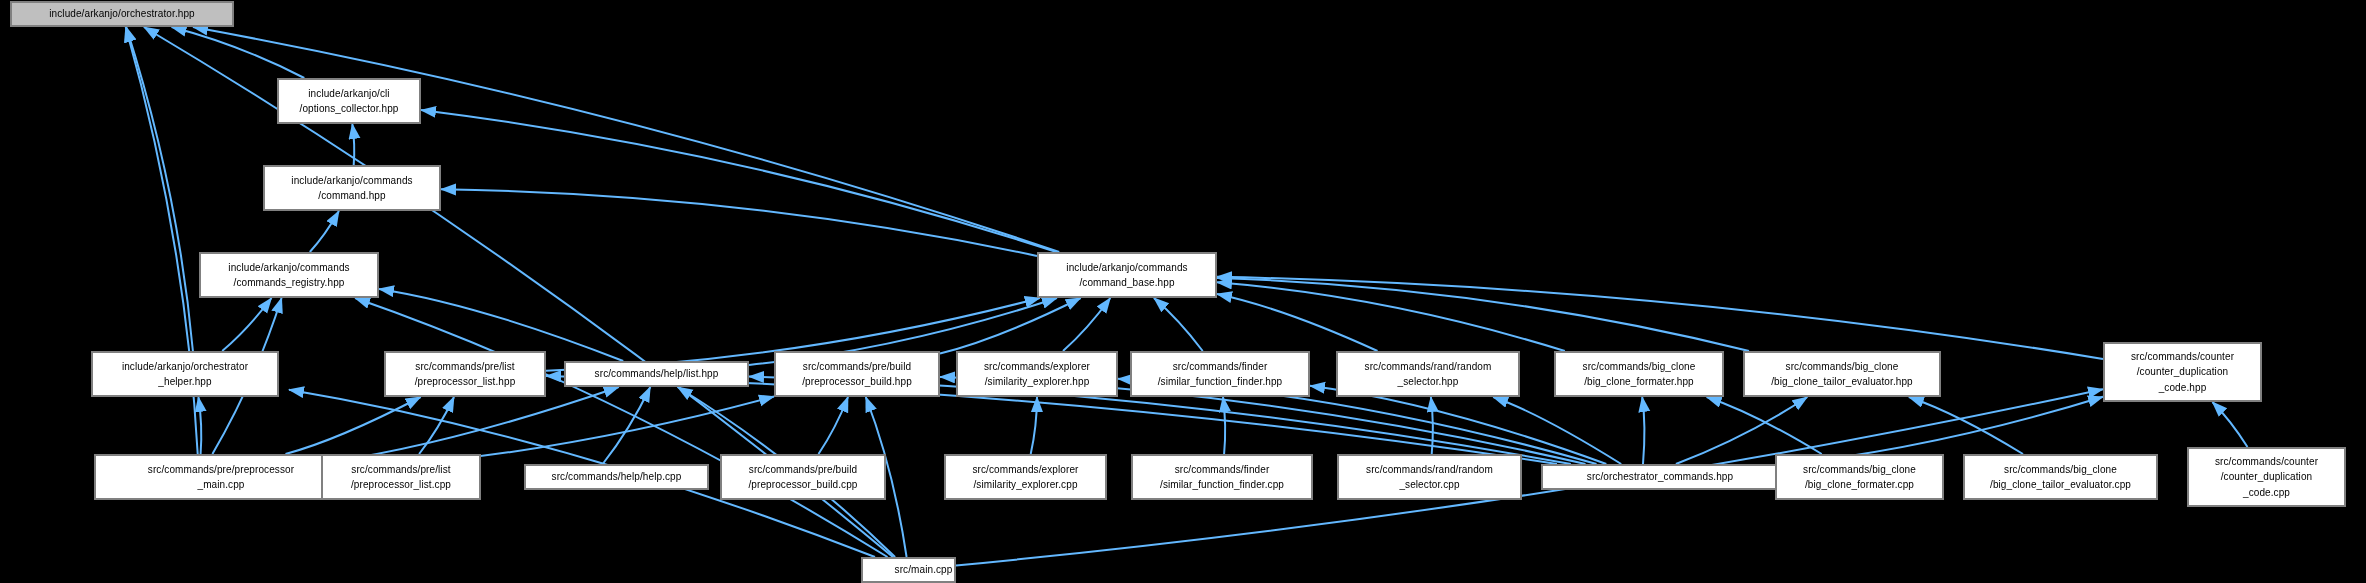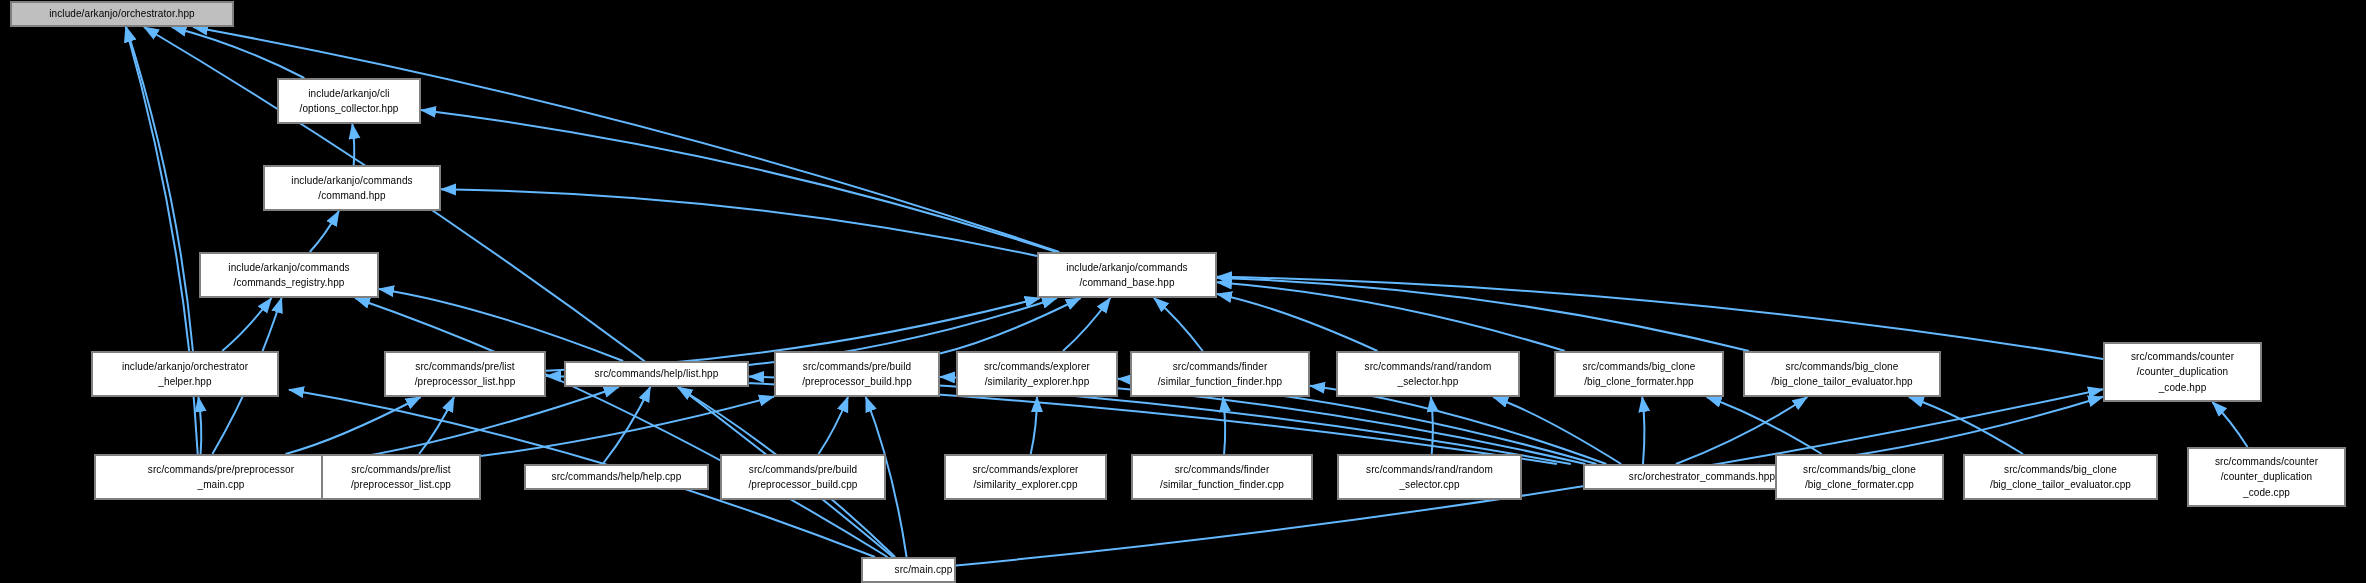--- a/index.html
+++ b/index.html
@@ -146,21 +146,21 @@
 /preprocessor_list.cpp</span></div>
       <div class="node" style="left: 501px; top: 465px; width: 183px; height: 24px; margin-left: 24px;"><span class="node-label">src/commands/help/help.cpp</span></div>
       <div class="node" style="left: 721px; top: 455px; width: 164px; height: 44px;"><span class="node-label">src/commands/pre/build
 /preprocessor_build.cpp</span></div>
       <div class="node" style="left: 945px; top: 455px; width: 161px; height: 44px;"><span class="node-label">src/commands/explorer
 /similarity_explorer.cpp</span></div>
       <div class="node" style="left: 1132px; top: 455px; width: 180px; height: 44px;"><span class="node-label">src/commands/finder
 /similar_function_finder.cpp</span></div>
       <div class="node" style="left: 1338px; top: 455px; width: 183px; height: 44px;"><span class="node-label">src/commands/rand/random
 _selector.cpp</span></div>
-      <div class="node" style="left: 1542px; top: 465px; width: 236px; height: 24px; margin-left: 42px;"><span class="node-label">src/orchestrator_commands.hpp</span></div>
+      <div class="node" style="left: 1542px; top: 465px; width: 236px; height: 24px;"><span class="node-label">src/orchestrator_commands.hpp</span></div>
       <div class="node" style="left: 1776px; top: 455px; width: 167px; height: 44px;"><span class="node-label">src/commands/big_clone
 /big_clone_formater.cpp</span></div>
       <div class="node" style="left: 1964px; top: 455px; width: 193px; height: 44px;"><span class="node-label">src/commands/big_clone
 /big_clone_tailor_evaluator.cpp</span></div>
       <div class="node" style="left: 2188px; top: 448px; width: 157px; height: 58px;"><span class="node-label">src/commands/counter
 /counter_duplication
 _code.cpp</span></div>
       <div class="node" style="left: 862px; top: 558px; width: 93px; height: 24px; padding-left: 30px;"><span class="node-label">src/main.cpp</span></div>
     </div>
 </div>

